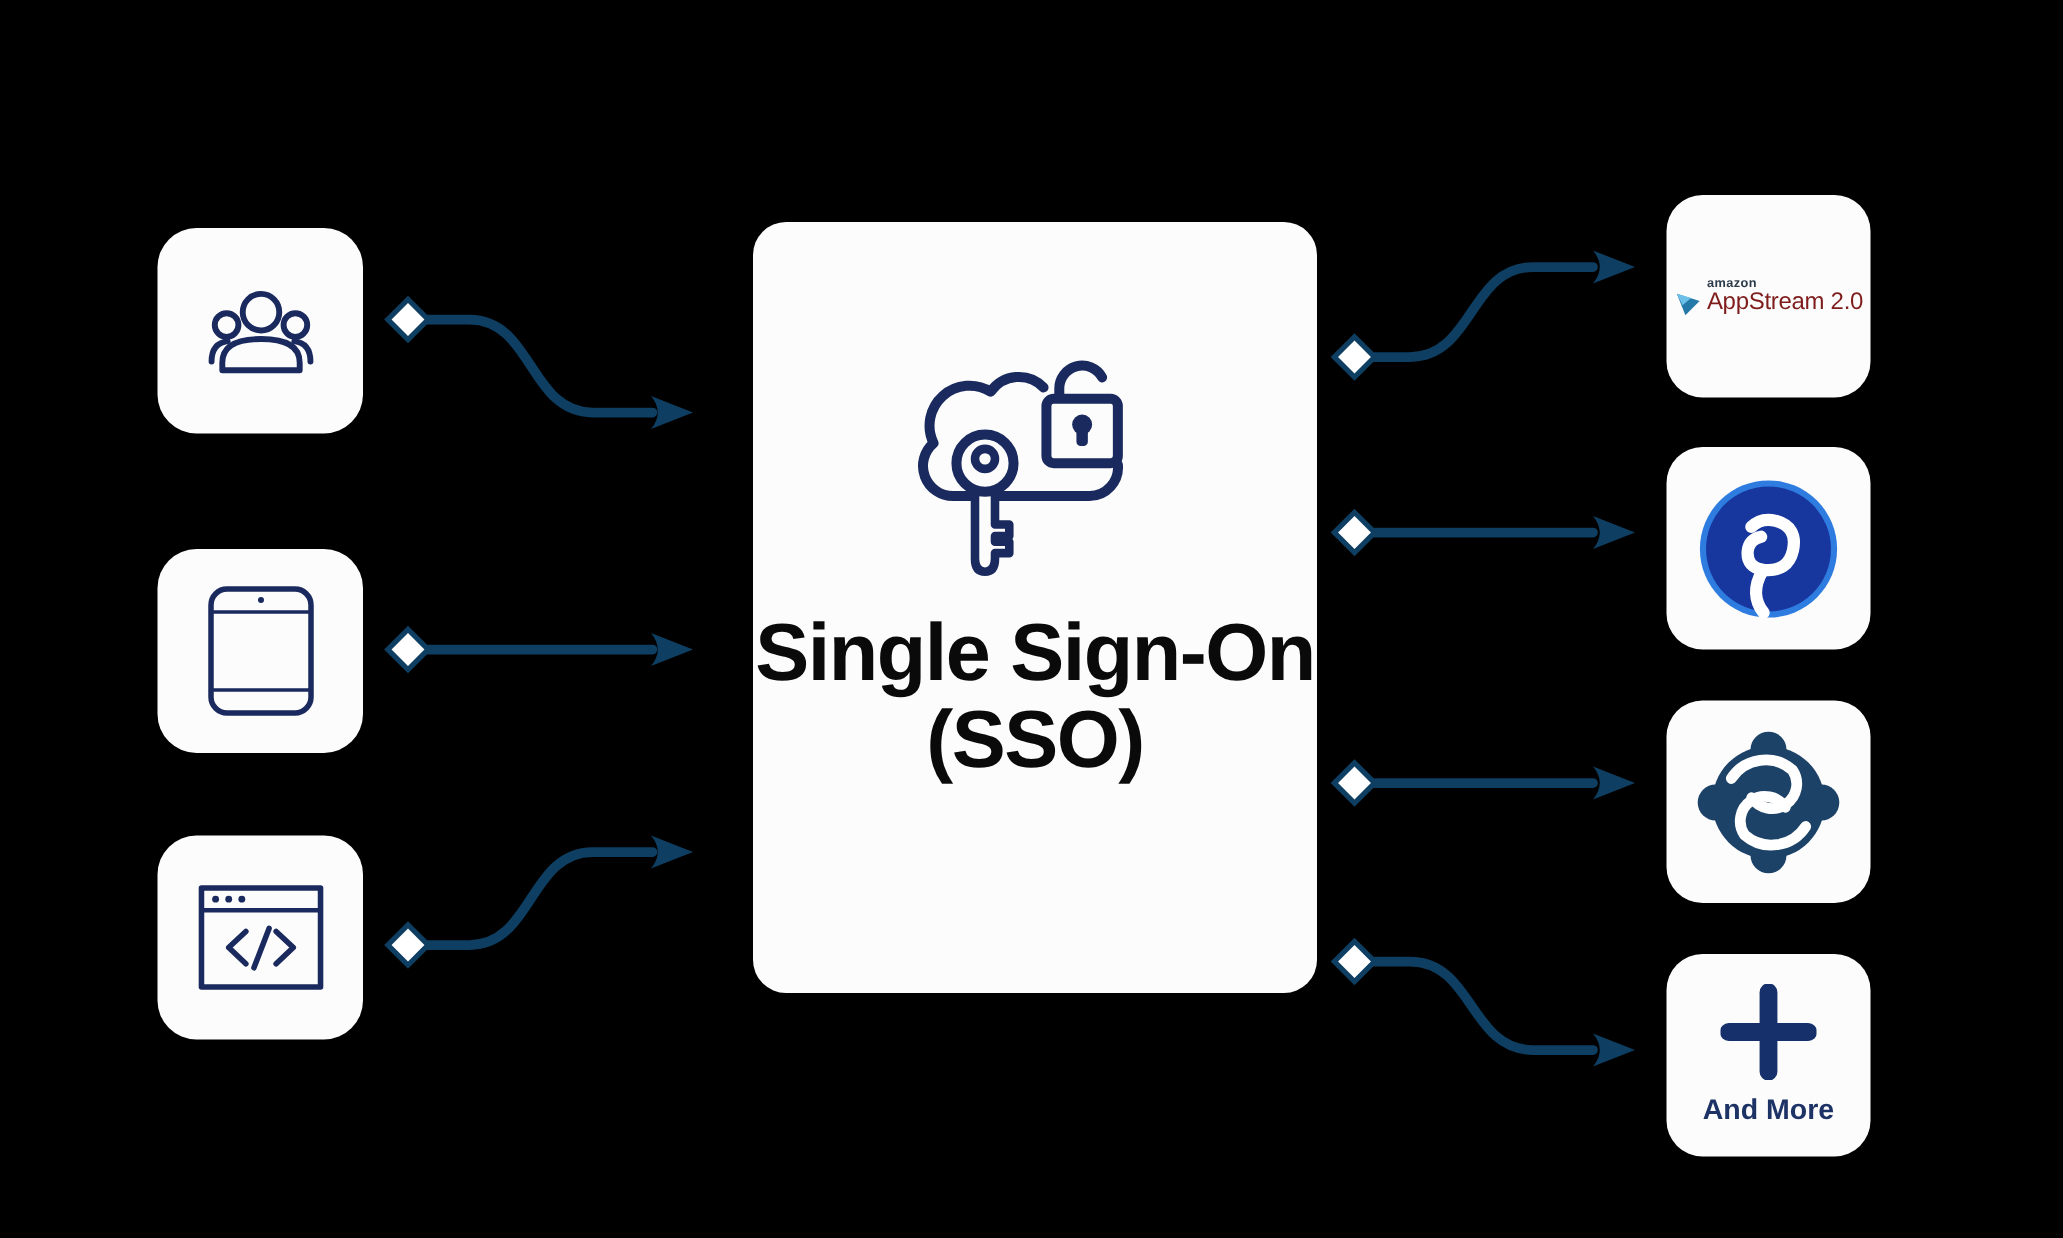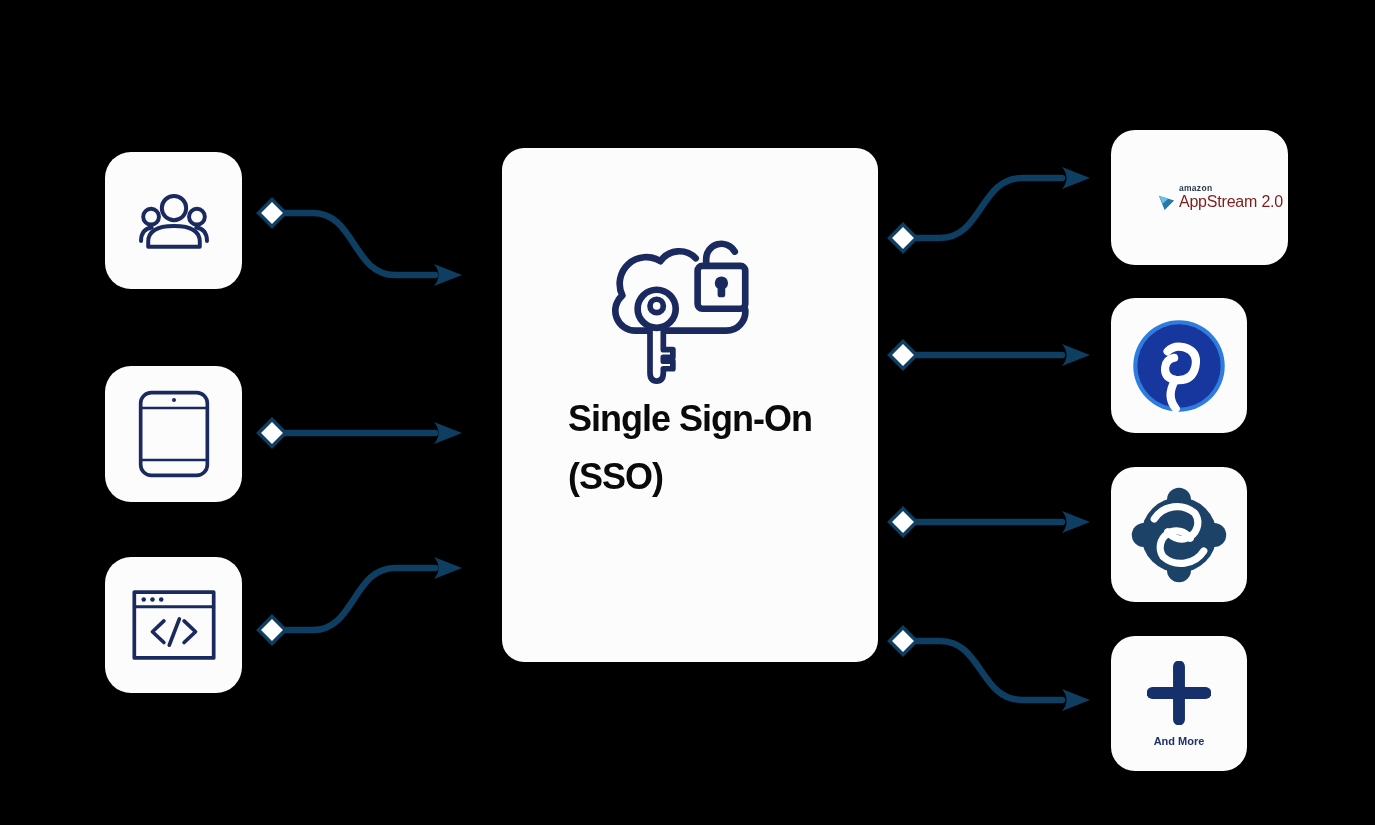--- a/index.html
+++ b/index.html
@@ -6,33 +6,33 @@
   .canvas{position:relative;width:1375px;height:825px;background:#000;overflow:hidden;
           font-family:"Liberation Sans", sans-serif;}
   .card{position:absolute;background:#fcfcfc;border-radius:26px;display:flex;
         align-items:center;justify-content:center;flex-direction:column;}
   .src1{left:105px;top:152px;width:137px;height:137px;}
   .src2{left:105px;top:366px;width:137px;height:136px;}
   .src3{left:105px;top:557px;width:137px;height:136px;}
   .center-card{left:502px;top:148px;width:376px;height:514px;border-radius:22px;
                justify-content:flex-start;}
   .center-card .big-icon{margin-top:70px;}
-  .sso-title{color:#0a0a0a;font-weight:700;
-             font-size:36px;line-height:58px;letter-spacing:-1px;}
-  .app1{left:1111px;top:130px;width:136px;height:135px;border-radius:24px;padding-left:41px;}
+  .sso-title{margin-top:16px;text-align:center;color:#0a0a0a;font-weight:700;
+             font-size:54px;line-height:58px;letter-spacing:-1px;}
+  .app1{left:1111px;top:130px;width:136px;height:135px;border-radius:24px;}
   .app2{left:1111px;top:298px;width:136px;height:135px;border-radius:24px;}
   .app3{left:1111px;top:467px;width:136px;height:135px;border-radius:24px;}
   .app4{left:1111px;top:636px;width:136px;height:135px;border-radius:24px;}
   .arrows{position:absolute;left:0;top:0;width:1375px;height:825px;}
   .appstream-lockup{display:flex;flex-direction:column;align-items:flex-start;}
   .appstream-amazon{font-size:8.5px;font-weight:700;color:#2b3b4a;margin-left:22px;
                     letter-spacing:0.3px;line-height:9px;}
   .appstream-row{display:flex;align-items:center;gap:3px;}
   .appstream-main{font-size:16px;color:#7f1d1d;letter-spacing:-0.2px;}
-  .and-more-label{margin-top:10px;font-size:11px;font-weight:700;color:#1d3366;}
+  .and-more-label{margin-top:10px;font-size:19px;font-weight:700;color:#1d3366;}
 </style>
 </head>
 <body>
 
 <div class="canvas">
 
   <svg class="arrows" viewBox="0 0 1375 825" xmlns="http://www.w3.org/2000/svg">
     <g stroke="#0e3e61" stroke-width="6.5" fill="none" stroke-linecap="round">
       <path d="M285,213 h28 c42,0 40,62 82,62 h40"></path>
       <path d="M285,433 h150"></path>

